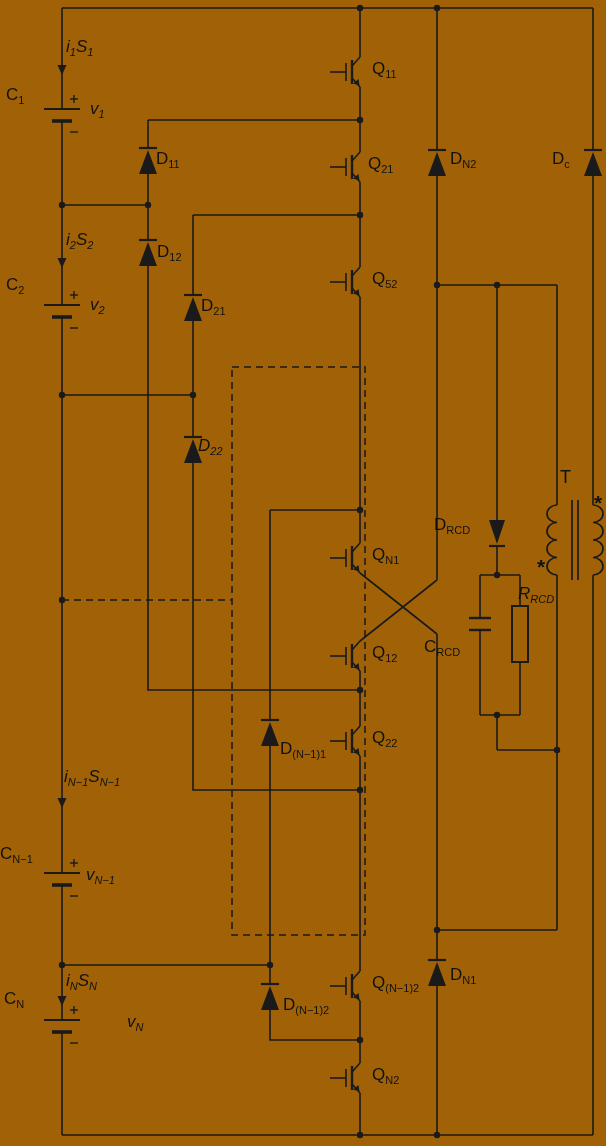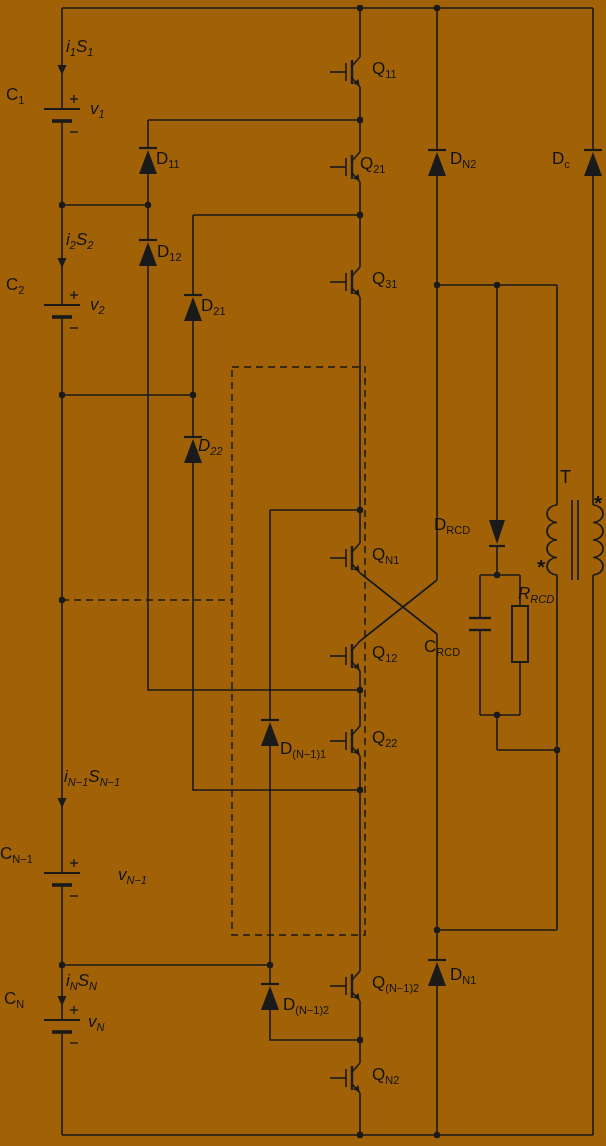--- a/index.html
+++ b/index.html
@@ -197,28 +197,28 @@
 </svg>
 
 <div class="lbl" style="left:66px;top:38px"><span style="font-style: italic;">i<sub>1</sub></span><span style="font-style: italic;">S<sub>1</sub></span></div>
 <div class="lbl" style="left:6px;top:86px"><span>C<sub>1</sub></span></div>
 <div class="lbl" style="left:90px;top:100px"><span style="font-style: italic;">v<sub>1</sub></span></div>
 <div class="lbl" style="left:66px;top:231px"><span style="font-style: italic;">i<sub>2</sub></span><span style="font-style: italic;">S<sub>2</sub></span></div>
 <div class="lbl" style="left:6px;top:276px"><span>C<sub>2</sub></span></div>
 <div class="lbl" style="left:90px;top:296px"><span style="font-style: italic;">v<sub>2</sub></span></div>
 <div class="lbl" style="left:64px;top:768px"><span style="font-style: italic;">i<sub>N−1</sub></span><span style="font-style: italic;">S<sub>N−1</sub></span></div>
 <div class="lbl" style="left:0px;top:845px"><span>C<sub>N−1</sub></span></div>
-<div class="lbl" style="left:86px;top:866px"><span style="font-style: italic; margin-left: 32px;">v<sub>N−1</sub></span></div>
+<div class="lbl" style="left:86px;top:866px"><span style="font-style: italic;">v<sub>N−1</sub></span></div>
 <div class="lbl" style="left:66px;top:972px"><span style="font-style: italic; margin-top: 8px;">i<sub>N</sub></span><span style="font-style: italic; text-align: center;">S<sub>N</sub></span></div>
 <div class="lbl" style="left:4px;top:990px"><span>C<sub>N</sub></span></div>
-<div class="lbl" style="left:88px;top:1013px"><span style="font-style: italic;">v<sub>N</sub></span></div>
+<div class="lbl" style="left:88px;top:1013px"><span style="font-style: italic; margin-left: 39px;">v<sub>N</sub></span></div>
 
 <div class="lbl" style="left:372px;top:60px"><span>Q<sub>11</sub></span></div>
-<div class="lbl" style="left:360px;top:155px"><span>Q<sub>21</sub></span></div>
-<div class="lbl" style="left:372px;top:270px"><span>Q<sub>31</sub></span></div>
+<div class="lbl" style="left:368px;top:155px"><span>Q<sub>21</sub></span></div>
+<div class="lbl" style="left:372px;top:270px"><span>Q<sub>52</sub></span></div>
 <div class="lbl" style="left:372px;top:546px"><span>Q<sub>N1</sub></span></div>
 <div class="lbl" style="left:372px;top:644px"><span>Q<sub>12</sub></span></div>
 <div class="lbl" style="left:372px;top:729px"><span>Q<sub>22</sub></span></div>
 <div class="lbl" style="left:372px;top:974px"><span>Q<sub>(N−1)2</sub></span></div>
 <div class="lbl" style="left:372px;top:1066px"><span>Q<sub>N2</sub></span></div>
 
 <div class="lbl" style="left:156px;top:150px"><span>D<sub>11</sub></span></div>
 <div class="lbl" style="left:157px;top:243px"><span>D<sub>12</sub></span></div>
 <div class="lbl" style="left:201px;top:297px"><span>D<sub>21</sub></span></div>
 <div class="lbl" style="left:198px;top:437px"><span style="font-style: italic;">D<sub>22</sub></span></div>

